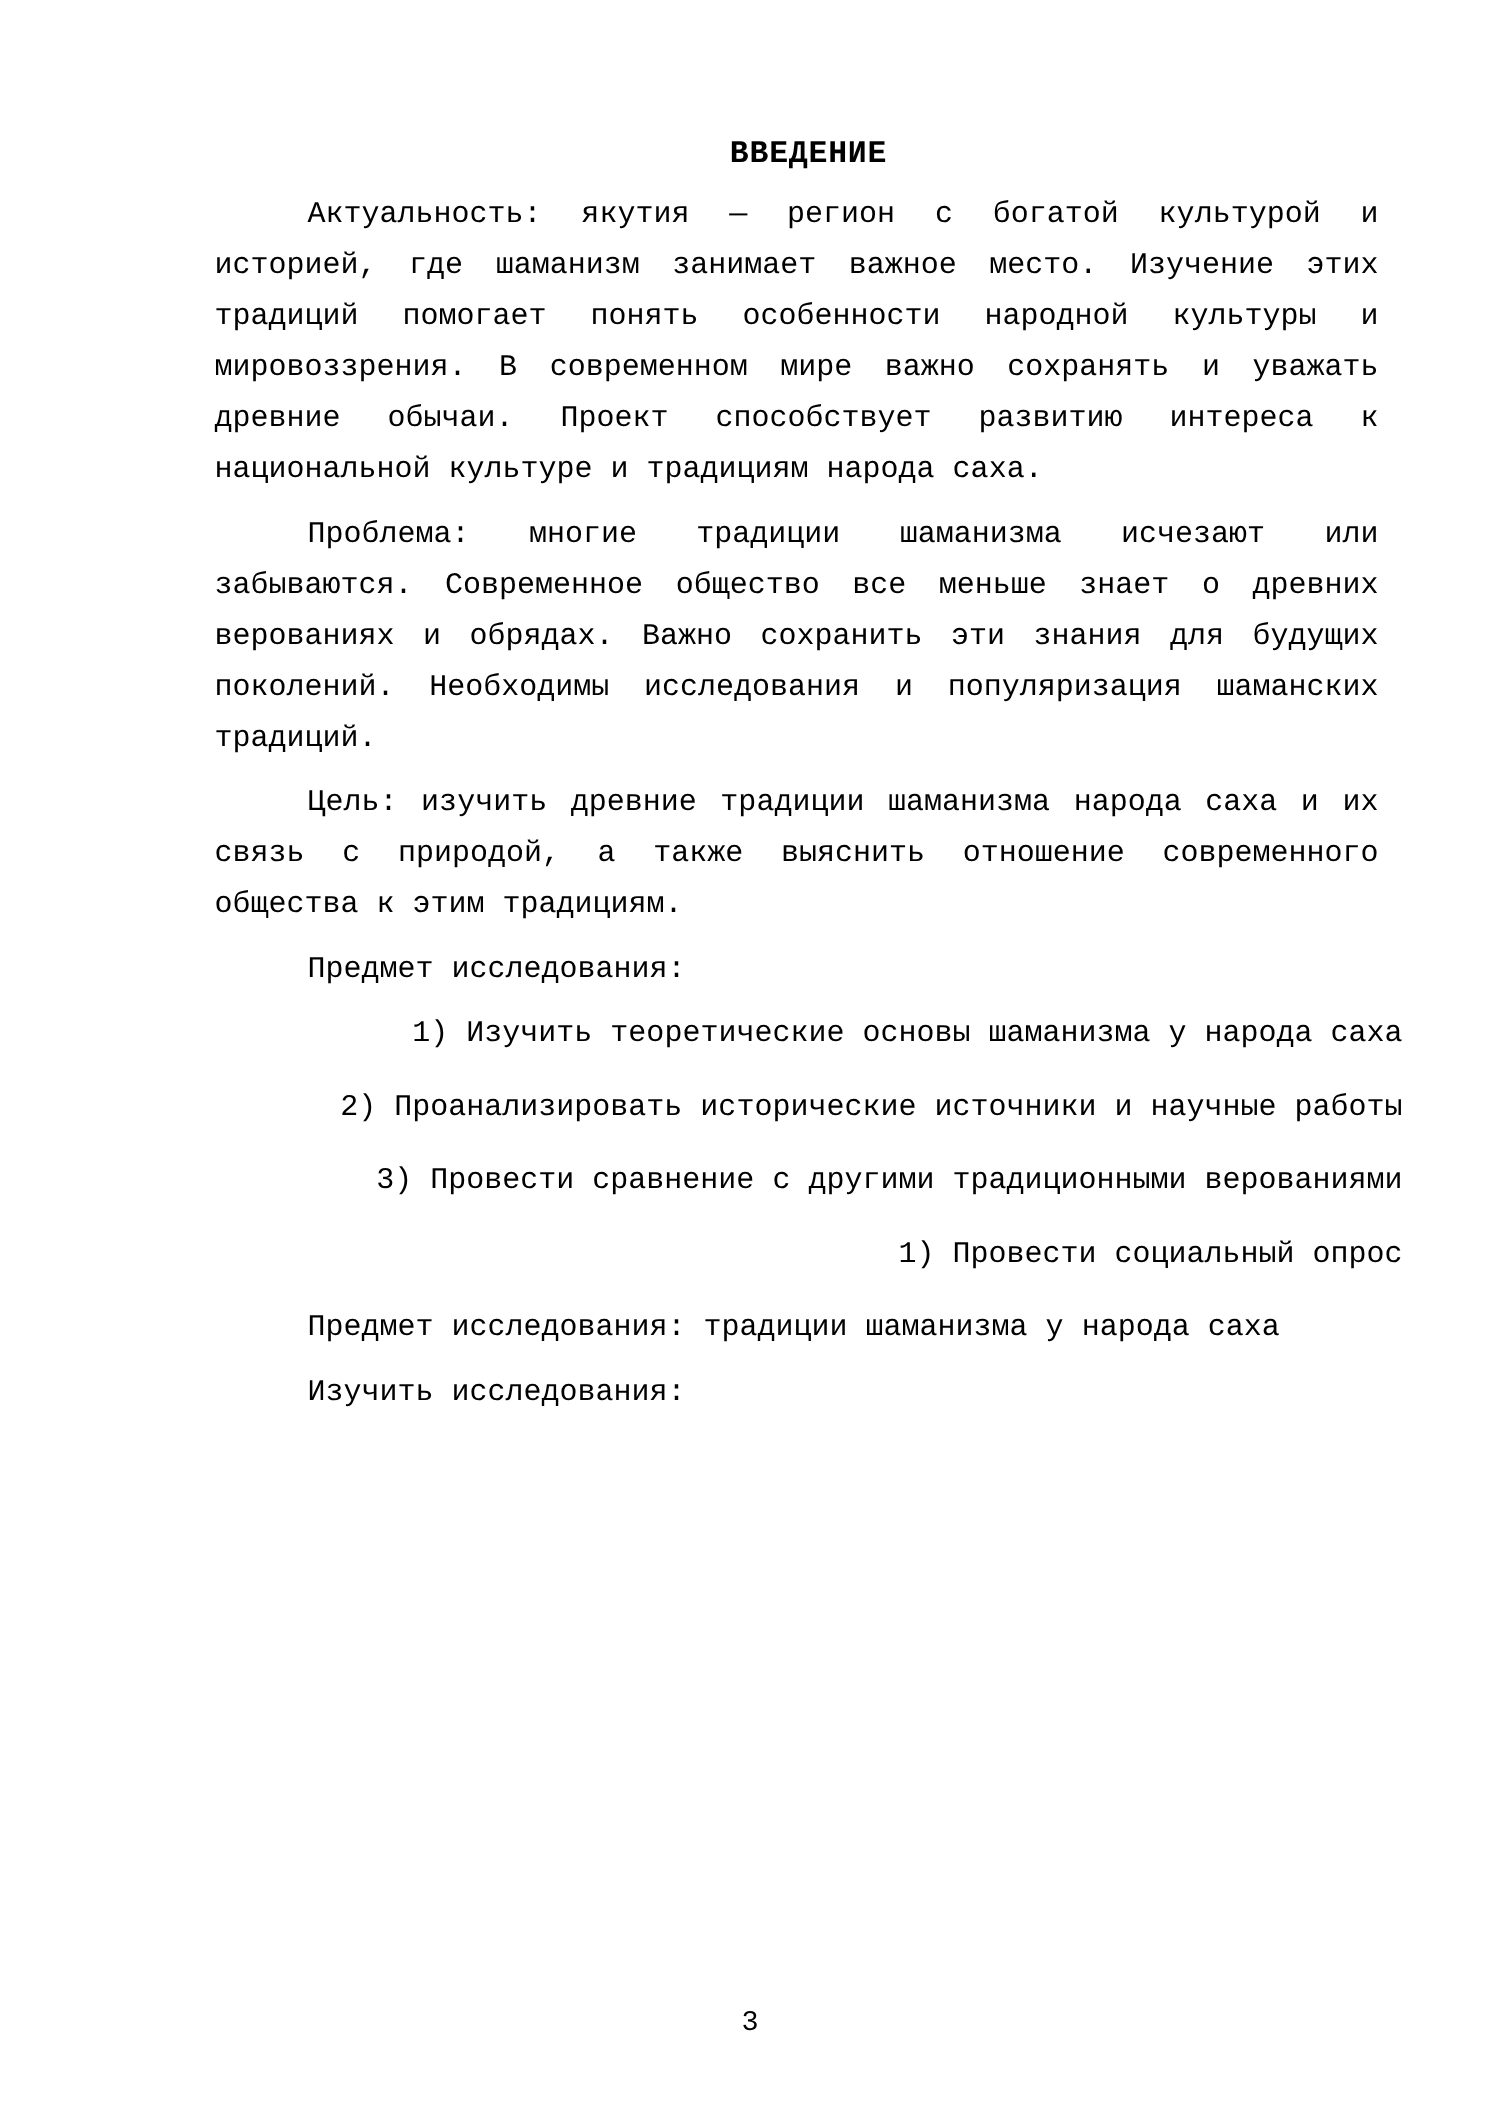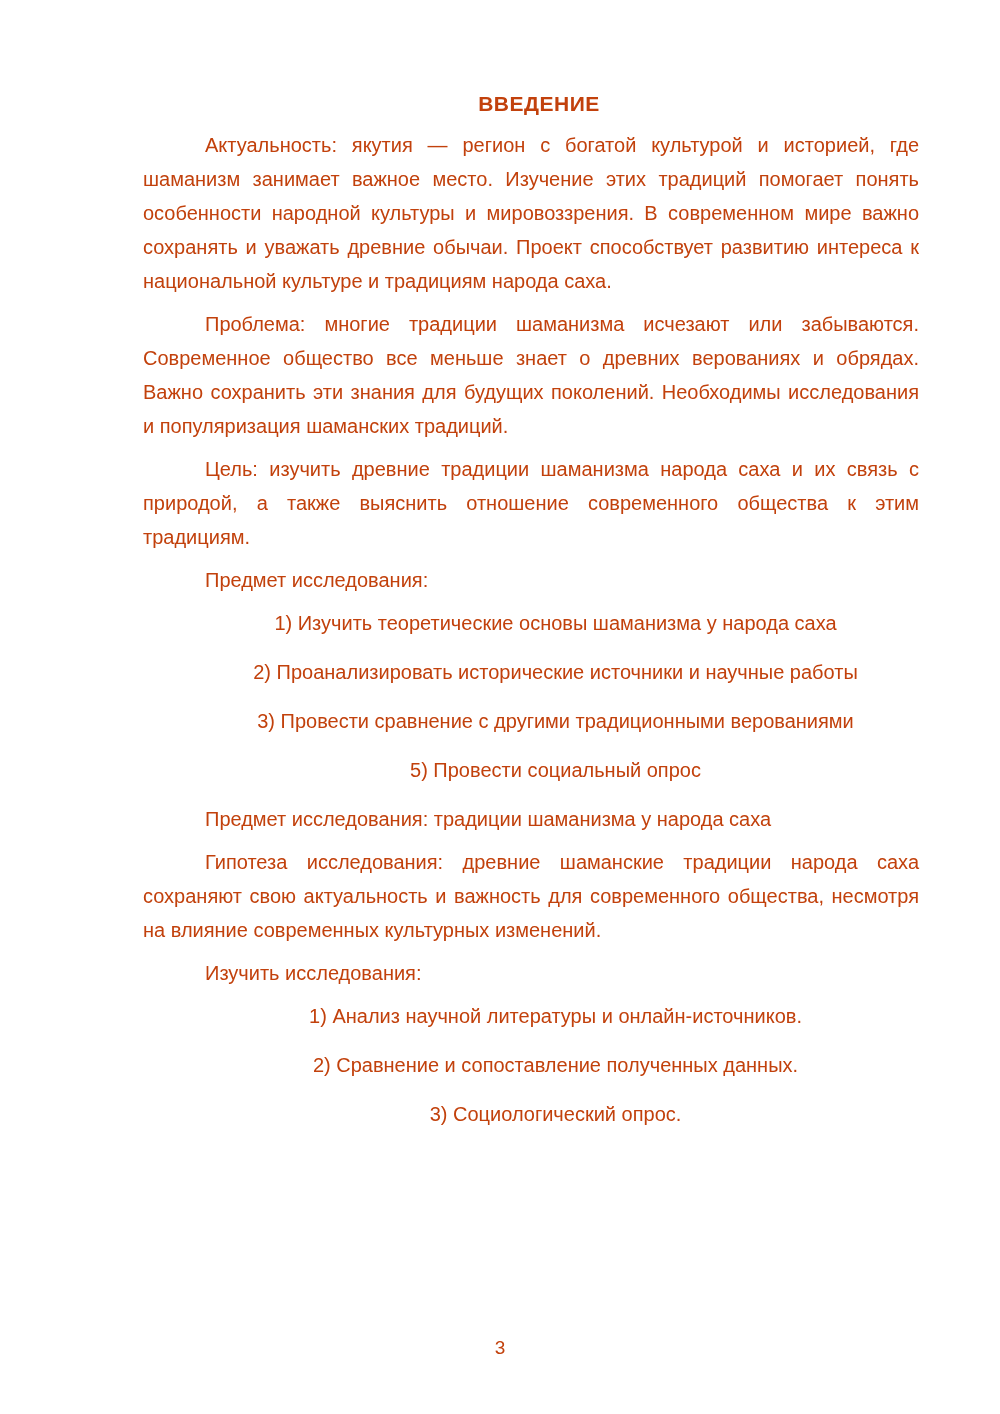--- a/index.html
+++ b/index.html
@@ -6,22 +6,22 @@
   html, body {
     margin: 0;
     padding: 0;
     background: #ffffff;
   }
   .page {
     position: relative;
     width: 1000px;
     height: 1414px;
     background: #ffffff;
-    font-family: Liberation Sans, sans-serif;
-    color: #c2410c;
+    font-family: Liberation Mono, monospace;
+    color: #000000;
     overflow: hidden;
   }
   .content {
     position: absolute;
     top: 92px;
     left: 143px;
     width: 792px;
   }
   .title {
     font-size: 21px;
@@ -38,21 +38,21 @@
     margin: 0 16px 9px 0;
   }
   .list {
     margin: 4px 0 2px 0;
   }
   .list-item {
     font-size: 20px;
     line-height: 34px;
     margin: 0 0 15px 0;
     padding-left: 33px;
-    text-align: center;
+    text-align: right;
   }
   .page-number {
     position: absolute;
     bottom: 55px;
     left: 0;
     width: 100%;
     text-align: center;
     font-size: 19px;
   }
 </style>
@@ -69,32 +69,26 @@
     <p class="para">Проблема: многие традиции шаманизма исчезают или забываются. Современное общество все меньше знает о древних верованиях и обрядах. Важно сохранить эти знания для будущих поколений. Необходимы исследования и популяризация шаманских традиций.</p>
 
     <p class="para">Цель: изучить древние традиции шаманизма народа саха и их связь с природой, а также выяснить отношение современного общества к этим традициям.</p>
 
     <p class="para">Предмет исследования:</p>
 
     <div class="list">
       <p class="list-item">1) Изучить теоретические основы шаманизма у народа саха</p>
       <p class="list-item">2) Проанализировать исторические источники и научные работы</p>
       <p class="list-item">3) Провести сравнение с другими традиционными верованиями</p>
-      <p class="list-item">5) Провести социальный опрос</p>
+      <p class="list-item">1) Провести социальный опрос</p>
     </div>
 
 
     <p class="para">Предмет исследования: традиции шаманизма у народа саха</p>
 
-    <p class="para">Гипотеза исследования: древние шаманские традиции народа саха сохраняют свою актуальность и важность для современного общества, несмотря на влияние современных культурных изменений.</p>
 
     <p class="para">Изучить исследования:</p>
 
-    <div class="list">
-      <p class="list-item">1) Анализ научной литературы и онлайн-источников.</p>
-      <p class="list-item">2) Сравнение и сопоставление полученных данных.</p>
-      <p class="list-item">3) Социологический опрос.</p>
-    </div>
 
   </div>
 
   <div class="page-number">3</div>
 </div>
 
 </body></html>

